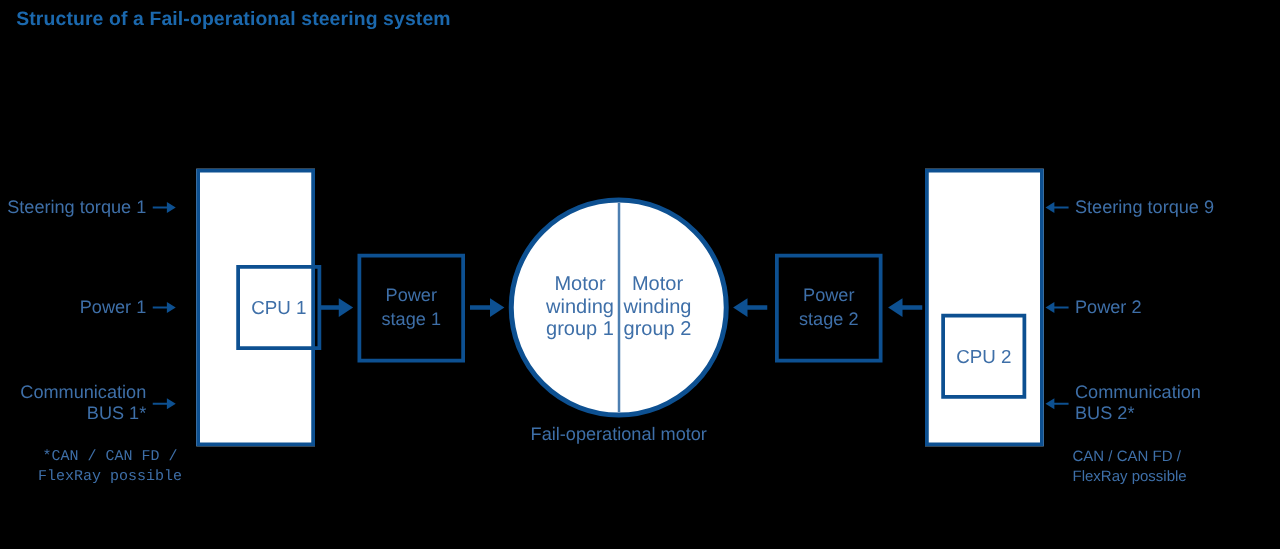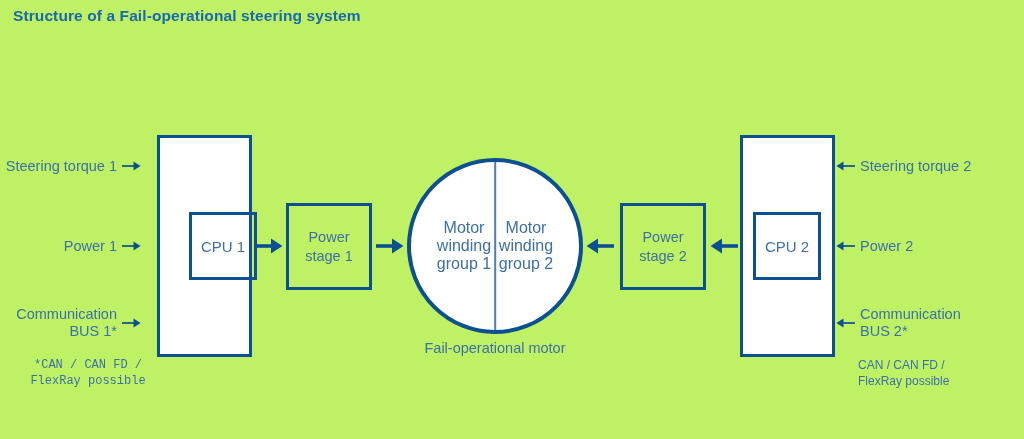--- a/index.html
+++ b/index.html
@@ -1,20 +1,20 @@
 <!DOCTYPE html>
 <html><head>
 <meta charset="utf-8">
 <style>
   html, body { margin: 0; padding: 0; background: #ffffff; }
   .canvas {
     position: relative;
     width: 1024px;
     height: 439px;
-    background: #bef264;
+    background: #000000;
     font-family: "Liberation Sans", sans-serif;
     overflow: hidden;
   }
   .title {
     position: absolute;
     left: 13px;
     top: 7px;
     font-size: 15.5px;
     font-weight: bold;
     letter-spacing: 0.1px;
@@ -180,32 +180,32 @@
     <span>Power
 stage 2</span>
   </div>
 
   <svg class="thick-arrow" style="left:710px;" viewBox="0 0 28 18">
     <line class="stroke" x1="11" y1="9" x2="28" y2="9" stroke-width="3.6"></line>
     <path class="fill" d="M12 1.5 L0.5 9 L12 16.5 Z"></path>
   </svg>
 
   <div class="rect tall-rect" style="left:740px;"></div>
-  <div class="cpu-box" style="left:753px;">
+  <div class="cpu-box" style="left:753px;margin-top:39px;">
     <span>CPU 2</span>
   </div>
   <div class="footnote right-side">CAN / CAN FD /
 FlexRay possible</div>
 
   <div class="io-row right-side" style="top:156px; height:20px;">
     <svg width="19" height="12" viewBox="0 0 19 12">
       <line class="stroke" x1="6" y1="6" x2="19" y2="6" stroke-width="1.7"></line>
       <path class="fill" d="M7.5 1.6 L0.4 6 L7.5 10.4 Z"></path>
     </svg>
-    <span class="txt">Steering torque 2</span>
+    <span class="txt">Steering torque 9</span>
   </div>
   <div class="io-row right-side" style="top:236px; height:20px;">
     <svg width="19" height="12" viewBox="0 0 19 12">
       <line class="stroke" x1="6" y1="6" x2="19" y2="6" stroke-width="1.7"></line>
       <path class="fill" d="M7.5 1.6 L0.4 6 L7.5 10.4 Z"></path>
     </svg>
     <span class="txt">Power 2</span>
   </div>
   <div class="io-row right-side" style="top:304px; height:38px;">
     <svg width="19" height="12" viewBox="0 0 19 12">

